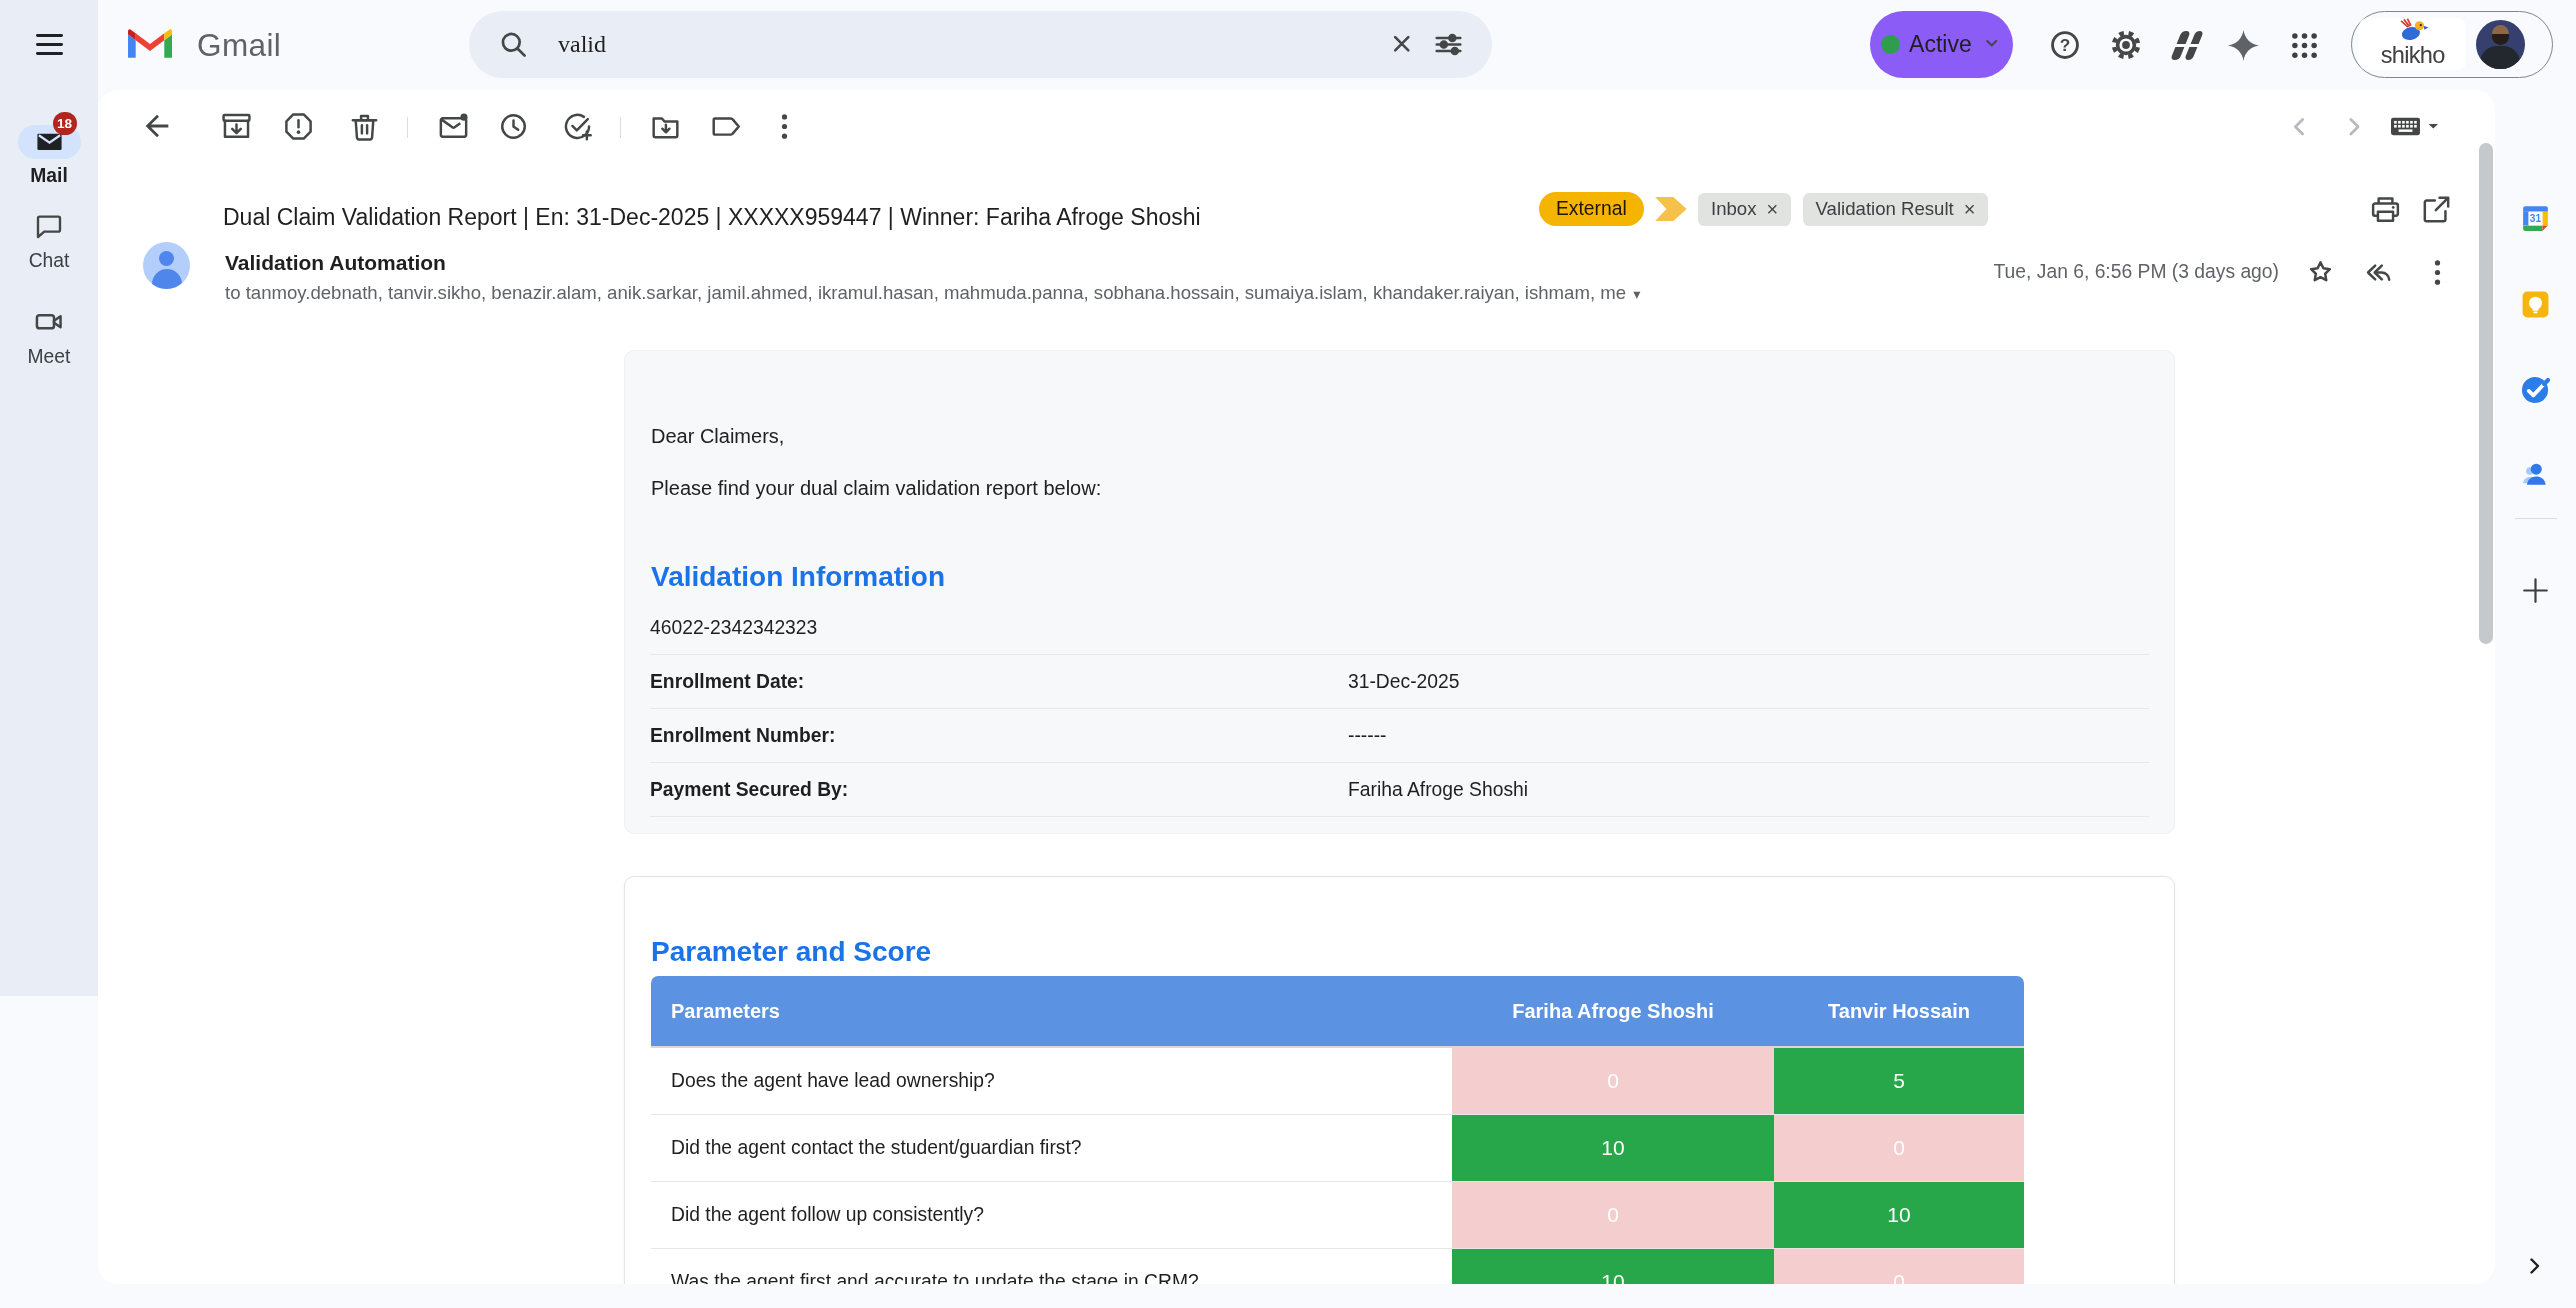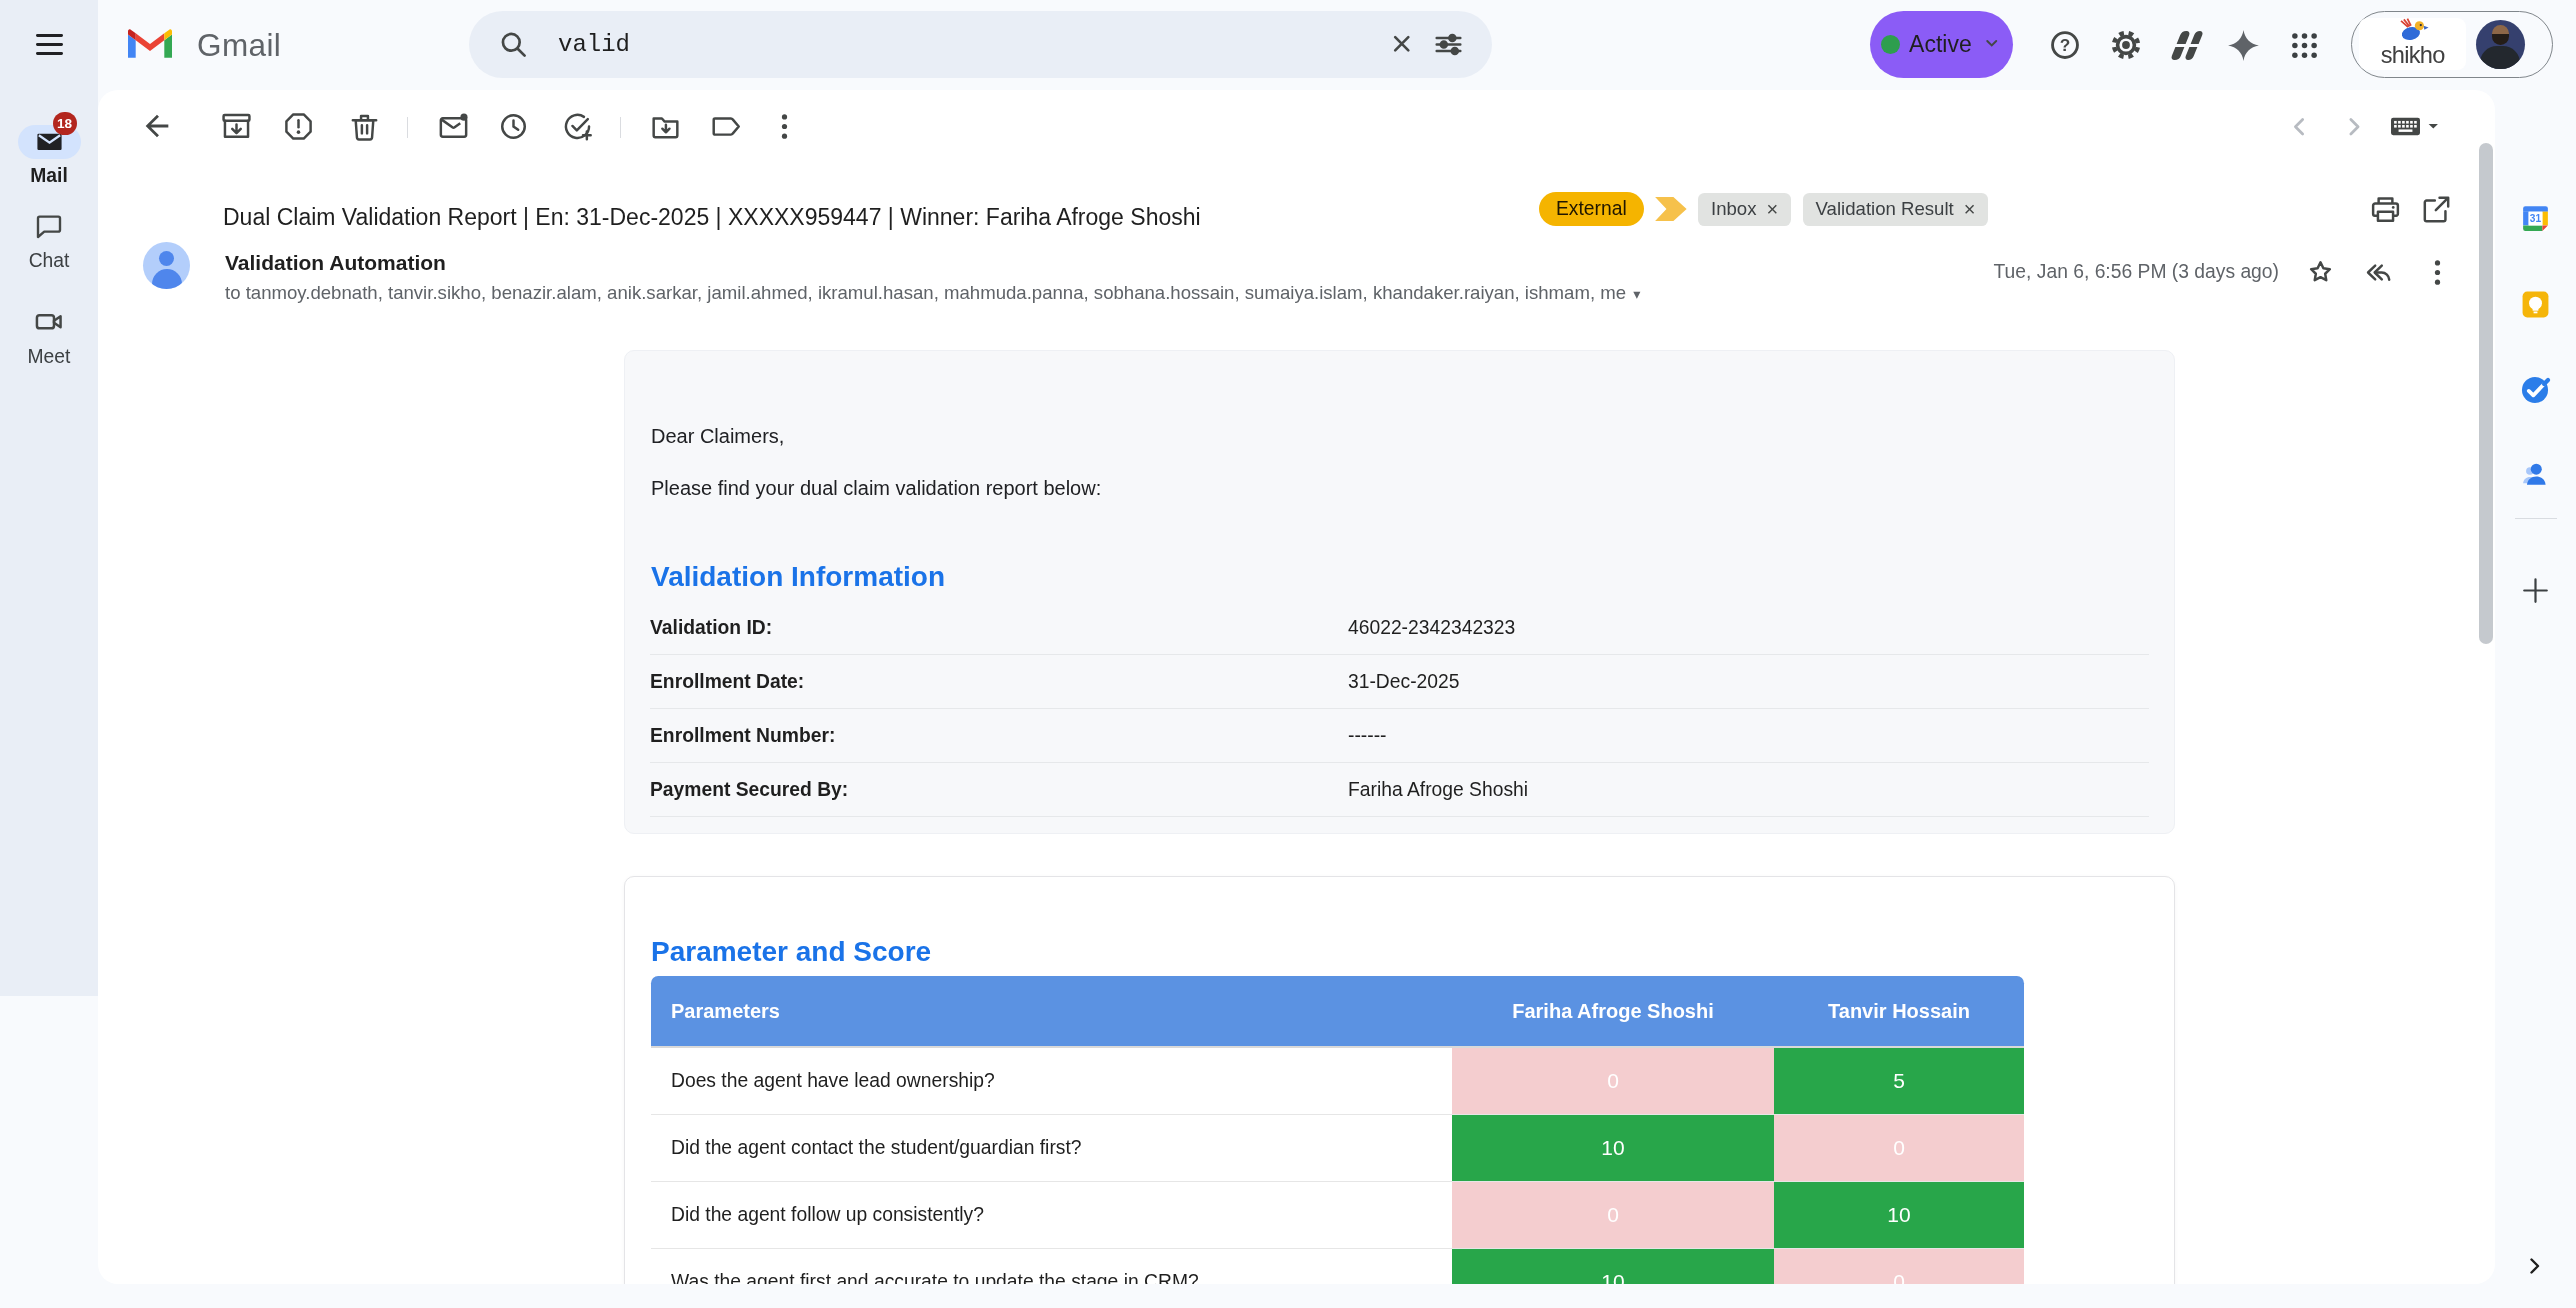--- a/index.html
+++ b/index.html
@@ -22,21 +22,21 @@
   .rail-label{margin-top:6.4px;font-size:19.3px;color:#3c4043}
   .rail-label.active{color:#1f1f1f;font-weight:bold}
 
   
   .topbar{position:absolute;left:98px;top:0;right:0;height:90px;background:#f8fafd;z-index:2}
   .brand{position:absolute;left:30px;top:0;height:90px;display:flex;align-items:center;gap:25px}
   .brand-text{font-size:31.5px;color:#5f6368;letter-spacing:0.4px}
   .search{position:absolute;left:371px;top:10.7px;width:1023px;height:67px;border-radius:34px;
     background:#e9eef6;display:flex;align-items:center;padding:0 20px}
   .search input{flex:1;border:none;background:transparent;outline:none;font-size:24px;
-    color:#1f1f1f;margin-left:20px;font-family:Liberation Mono, monospace}
+    color:#1f1f1f;margin-left:20px;font-family:Liberation Serif, serif}
   .iconbtn{width:47px;height:47px;border-radius:50%;display:flex;align-items:center;justify-content:center}
   .status-pill{position:absolute;left:1772px;top:10.7px;width:143px;height:67px;border-radius:34px;
     background:#8b5cf6;display:flex;align-items:center;justify-content:center;gap:9px}
   .status-dot{width:19.3px;height:19.3px;border-radius:50%;background:#2e9e4e}
   .status-label{font-size:23px;color:#1f1f1f}
   .tb-help{position:absolute;left:1943px;top:21.5px}
   .tb-gear{position:absolute;left:2004px;top:21.5px}
   .tb-labs{position:absolute;left:2066px;top:21.5px}
   .tb-gem{position:absolute;left:2122px;top:21.5px}
   .tb-grid{position:absolute;left:2183px;top:21.5px}
@@ -435,21 +435,20 @@
         </svg>
     </button>
   </div>
 
   <section class="card card1">
     <p class="body-text" style="top:54px">Dear Claimers,</p>
     <p class="body-text" style="top:106px">Please find your dual claim validation report below:</p>
     <h2 class="sec-title" style="top:187px">Validation Information</h2>
     <div class="vi-rows">
         <div class="vi-row">
-          <div class="vi-label">Validation ID:</div>
           <div class="vi-value">46022-2342342323</div>
         </div>
         <div class="vi-row">
           <div class="vi-label">Enrollment Date:</div>
           <div class="vi-value">31-Dec-2025</div>
         </div>
         <div class="vi-row">
           <div class="vi-label">Enrollment Number:</div>
           <div class="vi-value">------</div>
         </div>

